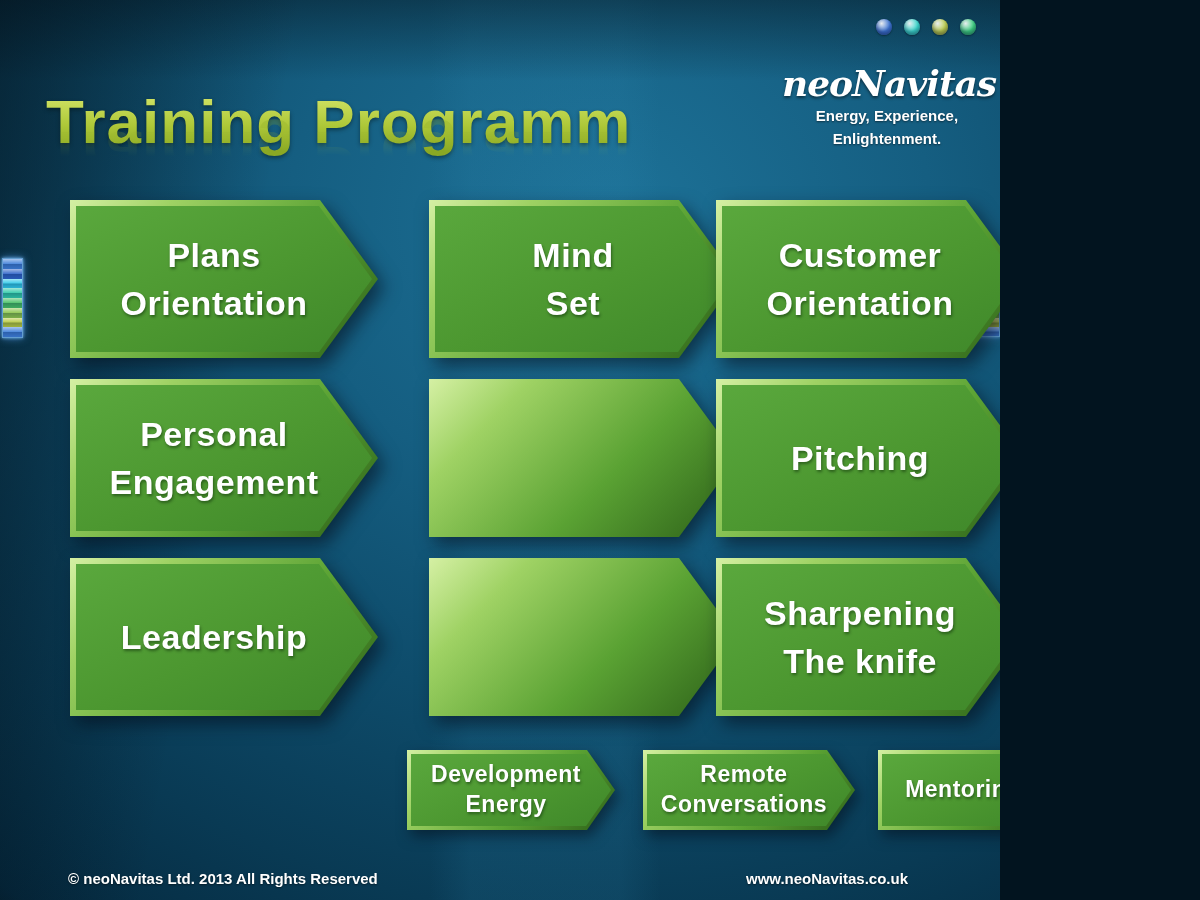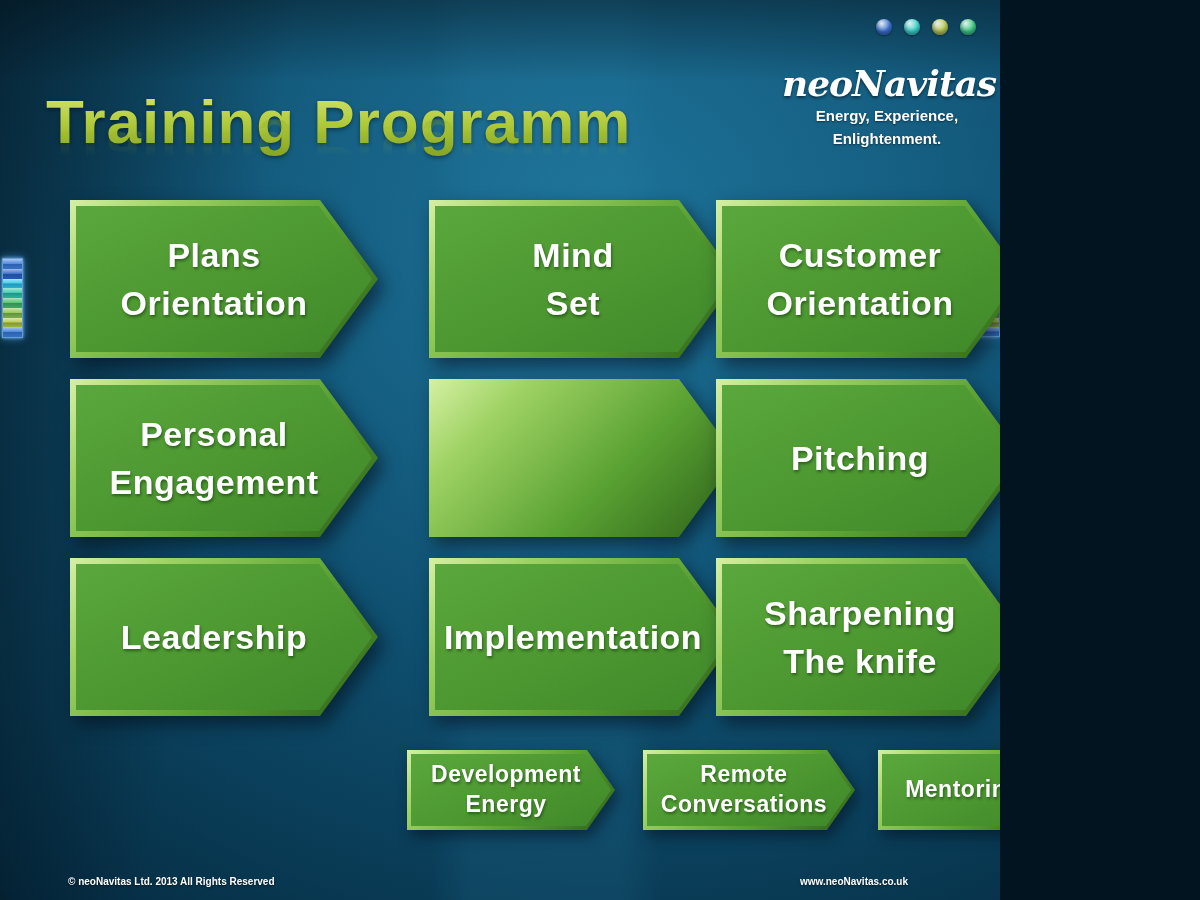--- a/index.html
+++ b/index.html
@@ -83,21 +83,21 @@
   .c1 { left:70px; } .c2 { left:429px; } .c3 { left:716px; }
 
   
   .small { top:750px; height:80px; }
   .s1 { left:407px; width:208px; }
   .s2 { left:643px; width:212px; }
   .s3 { left:878px; width:180px; }
 
   
   .footer-left, .footer-right {
-    position:absolute; bottom:13px; color:#ffffff; font-weight:bold; font-size:10px;
+    position:absolute; bottom:13px; color:#ffffff; font-weight:bold; font-size:15px;
     text-shadow:0 1px 2px rgba(0,0,0,.5);
   }
   .footer-left  { left:68px; }
   .footer-right { right:92px;margin-left:36px; }
 </style>
 </head>
 <body>
 
 <div class="slide">
 
@@ -178,23 +178,20 @@
   </div>
 
   <div class="arrow big r3 c1">
     <div class="arrow-outer"></div>
     <div class="arrow-inner">
         <span class="arrow-label">Leadership</span>
       </div>
   </div>
   <div class="arrow big r3 c2">
     <div class="arrow-outer"></div>
-    <div class="arrow-inner">
-        <span class="arrow-label">Implementation</span>
-      </div>
   </div>
   <div class="arrow big r3 c3">
     <div class="arrow-outer"></div>
     <div class="arrow-inner">
         <span class="arrow-label">Sharpening
 The knife</span>
       </div>
   </div>
 
   <div class="arrow small s1">

